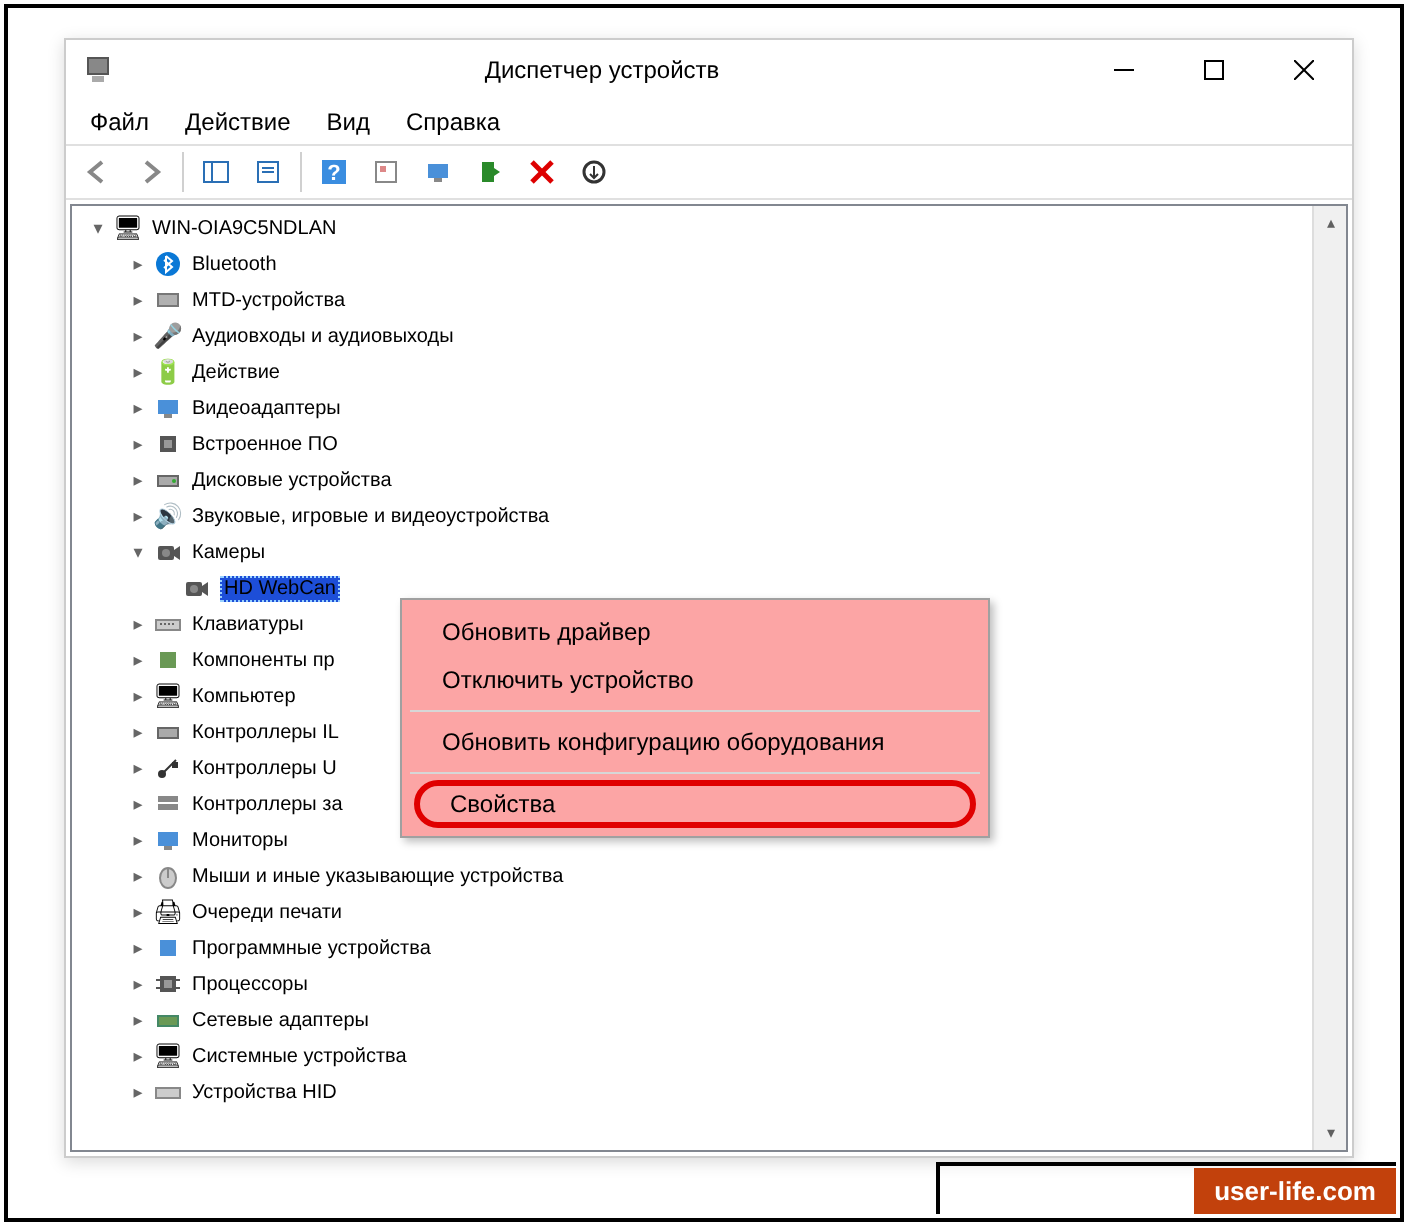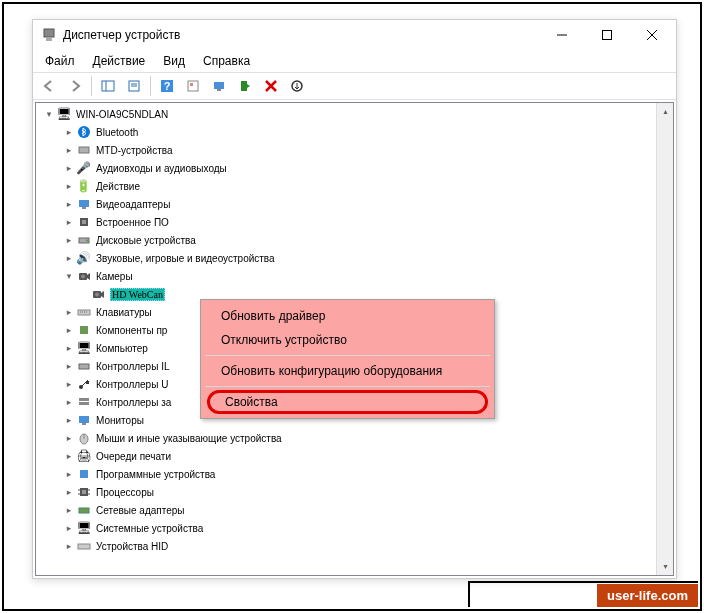--- a/index.html
+++ b/index.html
@@ -1,40 +1,40 @@
 <!DOCTYPE html>
 <html><head>
 <meta charset="utf-8">
 <style>
   * { box-sizing: border-box; margin: 0; padding: 0; }
   body { font-family: "Segoe UI", Tahoma, sans-serif; font-size: 12px; background: #fff; width: 704px; height: 613px; position: relative; overflow: hidden; }
   .outer { border: 2px solid #000; width: 700px; height: 609px; margin: 2px; position: relative; background: #fff; }
   .window { position: absolute; left: 28px; top: 15px; width: 645px; height: 560px; background: #fff; border: 1px solid #ccc; box-shadow: 0 2px 8px rgba(0,0,0,0.15); display: flex; flex-direction: column; }
   .titlebar { height: 30px; display: flex; align-items: center; padding: 0 2px 0 8px; }
   .title-icon { width: 16px; height: 16px; margin-right: 6px; display: inline-flex; align-items: center; justify-content: center; }
-  .title-text { flex: 1; font-size: 12px; color: #000; }
+  .title-text { flex: 1; font-size: 12px; color: #000; text-align: center; }
   .win-controls { display: flex; }
   .win-btn { width: 45px; height: 29px; display: flex; align-items: center; justify-content: center; cursor: pointer; }
   .menubar { height: 22px; display: flex; align-items: center; padding: 0 4px; gap: 2px; }
   .menu-item { padding: 2px 8px; cursor: pointer; font-size: 12px; }
   .toolbar { height: 28px; border-top: 1px solid #e0e0e0; border-bottom: 1px solid #e0e0e0; display: flex; align-items: center; padding: 0 4px; gap: 2px; }
   .tool-btn { width: 24px; height: 24px; display: flex; align-items: center; justify-content: center; cursor: pointer; border: 1px solid transparent; }
   .tool-sep { width: 1px; height: 20px; background: #d0d0d0; margin: 0 2px; }
   .tree-container { flex: 1; border: 1px solid #828790; margin: 2px; overflow: hidden; position: relative; background: #fff; }
   .tree { padding: 2px 0; overflow-y: auto; height: 100%; }
   .tree-scrollbar { position: absolute; right: 0; top: 0; width: 17px; height: 100%; background: #f0f0f0; border-left: 1px solid #ddd; }
   .scroll-up, .scroll-down { position: absolute; width: 17px; height: 17px; background: #f0f0f0; display: flex; align-items: center; justify-content: center; font-size: 8px; color: #606060; }
   .scroll-up { top: 0; }
   .scroll-down { bottom: 0; }
   .tree-node { display: flex; align-items: center; height: 18px; padding-right: 20px; white-space: nowrap; cursor: default; }
   .tree-indent { display: inline-block; }
   .expander { width: 14px; height: 14px; display: inline-flex; align-items: center; justify-content: center; cursor: pointer; color: #666; font-size: 9px; }
   .node-icon { width: 16px; height: 16px; margin-right: 4px; display: inline-flex; align-items: center; justify-content: center; font-size: 12px; }
   .node-label { font-size: 10px; }
-  .selected .node-label { background: #14b8a6; border: 1px dotted #99d1ff; padding: 0 1px; font-family: Liberation Serif, serif; }
+  .selected .node-label { background: #1d4ed8; border: 1px dotted #99d1ff; padding: 0 1px; }
   .context-menu { position: absolute; left: 196px; top: 295px; width: 295px; background: #fca5a5; border: 1px solid #a0a0a0; box-shadow: 2px 2px 4px rgba(0,0,0,0.25); padding: 4px 2px; z-index: 100; }
   .ctx-item { padding: 5px 10px 5px 18px; cursor: pointer; font-size: 12px; }
   .ctx-sep { height: 1px; background: #d7d7d7; margin: 3px 2px; }
   .ctx-highlight { border: 3px solid #e00000; border-radius: 14px; padding: 2px 7px 2px 15px; margin: 0 4px; }
   .watermark { position: absolute; right: 2px; bottom: 2px; background: #c2410c; color: #fff; font-size: 13px; font-weight: bold; padding: 4px 10px; font-family: Arial, sans-serif; }
   .watermark-border { position: absolute; right: 2px; bottom: 2px; width: 230px; height: 26px; border-top: 2px solid #000; border-left: 2px solid #000; }
   svg { display: block; }
 </style>
 </head>
 <body>

